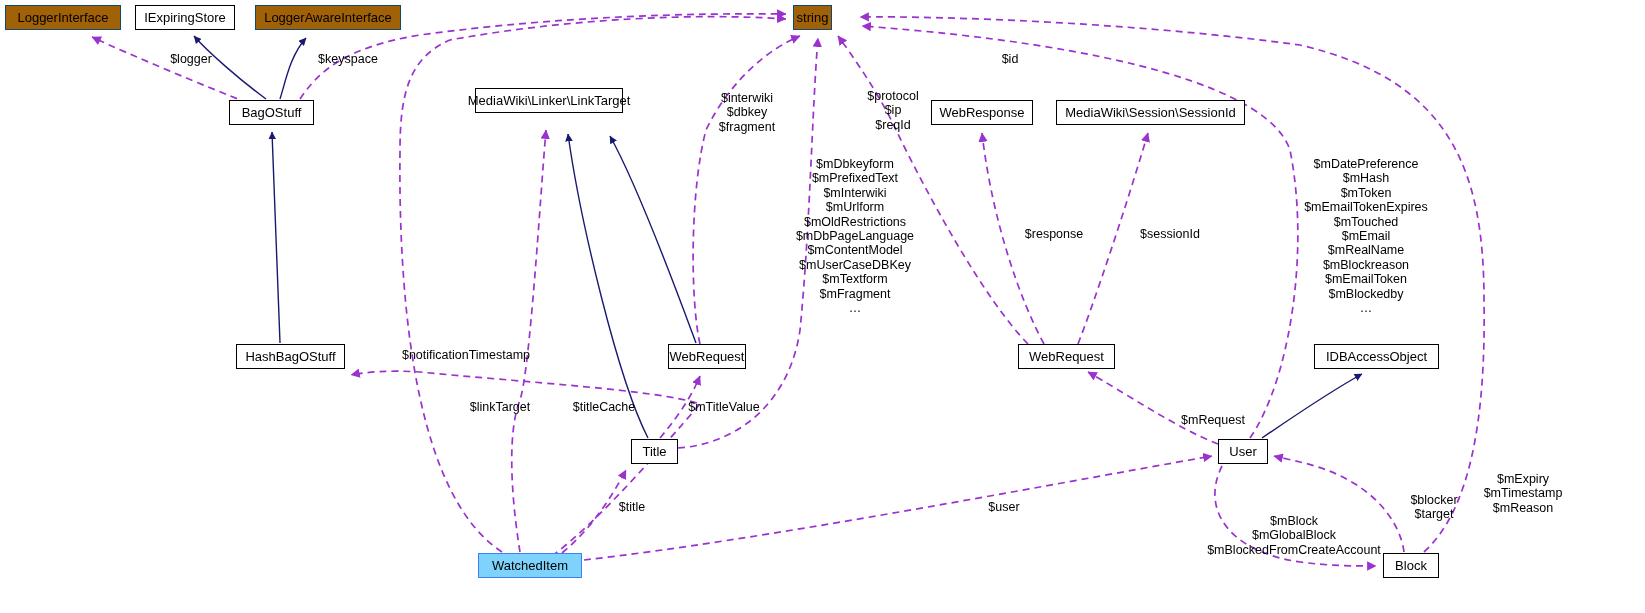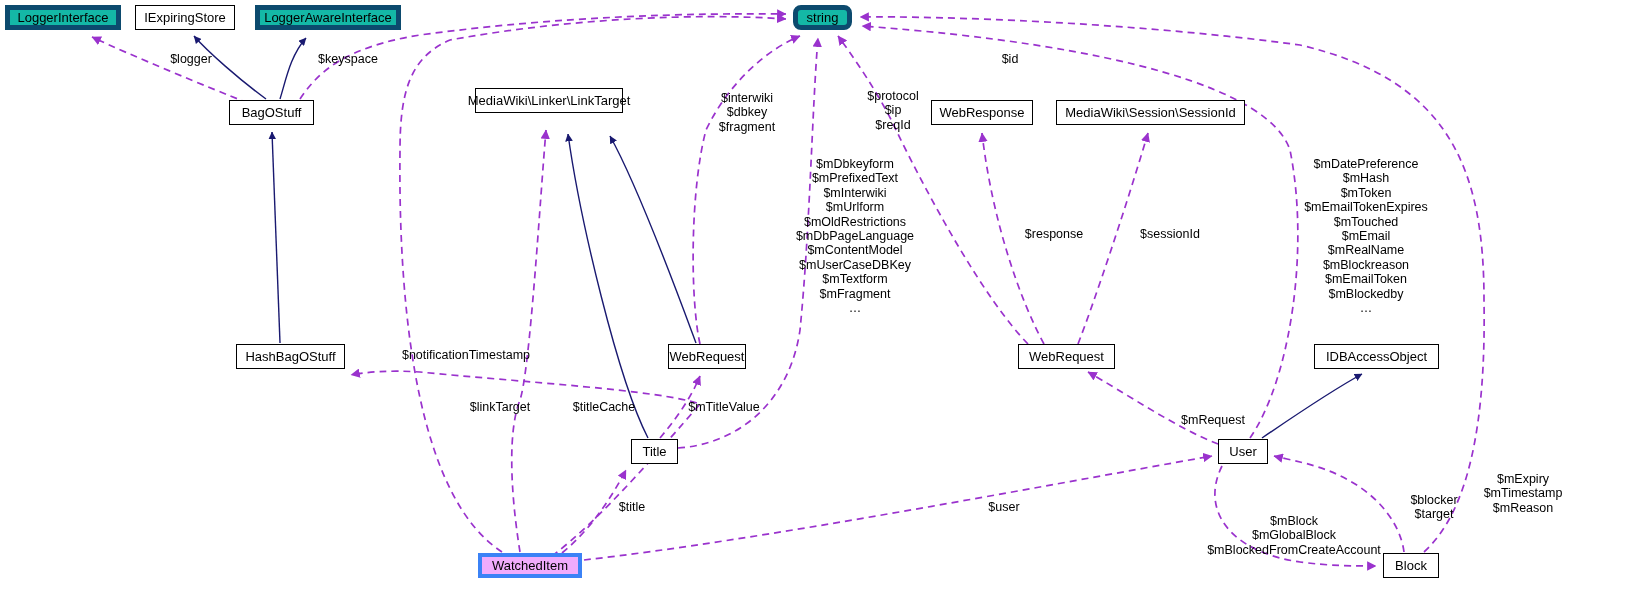--- a/index.html
+++ b/index.html
@@ -14,22 +14,22 @@
     background:#ffffff;
     border:1px solid #000000;
     display:flex;align-items:center;justify-content:center;
     font-size:13px;
     color:#000000;
     white-space:nowrap;
     line-height:1;
     padding:0 7px;
     height:25px;
   }
-  .node.ext{border:5px solid #0c4a6e;background:#14b8a6;}
-  .node.current{background:#f0abfc;border:4px solid #3b82f6;}
+  .node.ext{border:1px solid #0c4a6e;background:#a16207;}
+  .node.current{background:#7dd3fc;border:1px solid #3b82f6;}
 
   .elabel{
     position:absolute;
     font-size:12.5px;
     color:#000000;
     white-space:pre;
     line-height:14.4px;
     text-align:center;
     transform:translateX(-50%);
   }
@@ -109,21 +109,21 @@
   </div>
 
   <div class="node" style="left:135px;top:5px;width:100px;">
     <span>IExpiringStore</span>
   </div>
 
   <div class="node ext" style="left:255px;top:5px;width:146px;text-align:center;">
     <span>LoggerAwareInterface</span>
   </div>
 
-  <div class="node ext" style="left:793px;top:5px;width:59px;border-radius:8px;">
+  <div class="node ext" style="left:793px;top:5px;width:39px;">
     <span>string</span>
   </div>
 
   <div class="node" style="left:229px;top:100px;width:85px;">
     <span>BagOStuff</span>
   </div>
 
   <div class="node" style="left:475px;top:88px;width:148px;">
     <span>MediaWiki\Linker\LinkTarget</span>
   </div>

